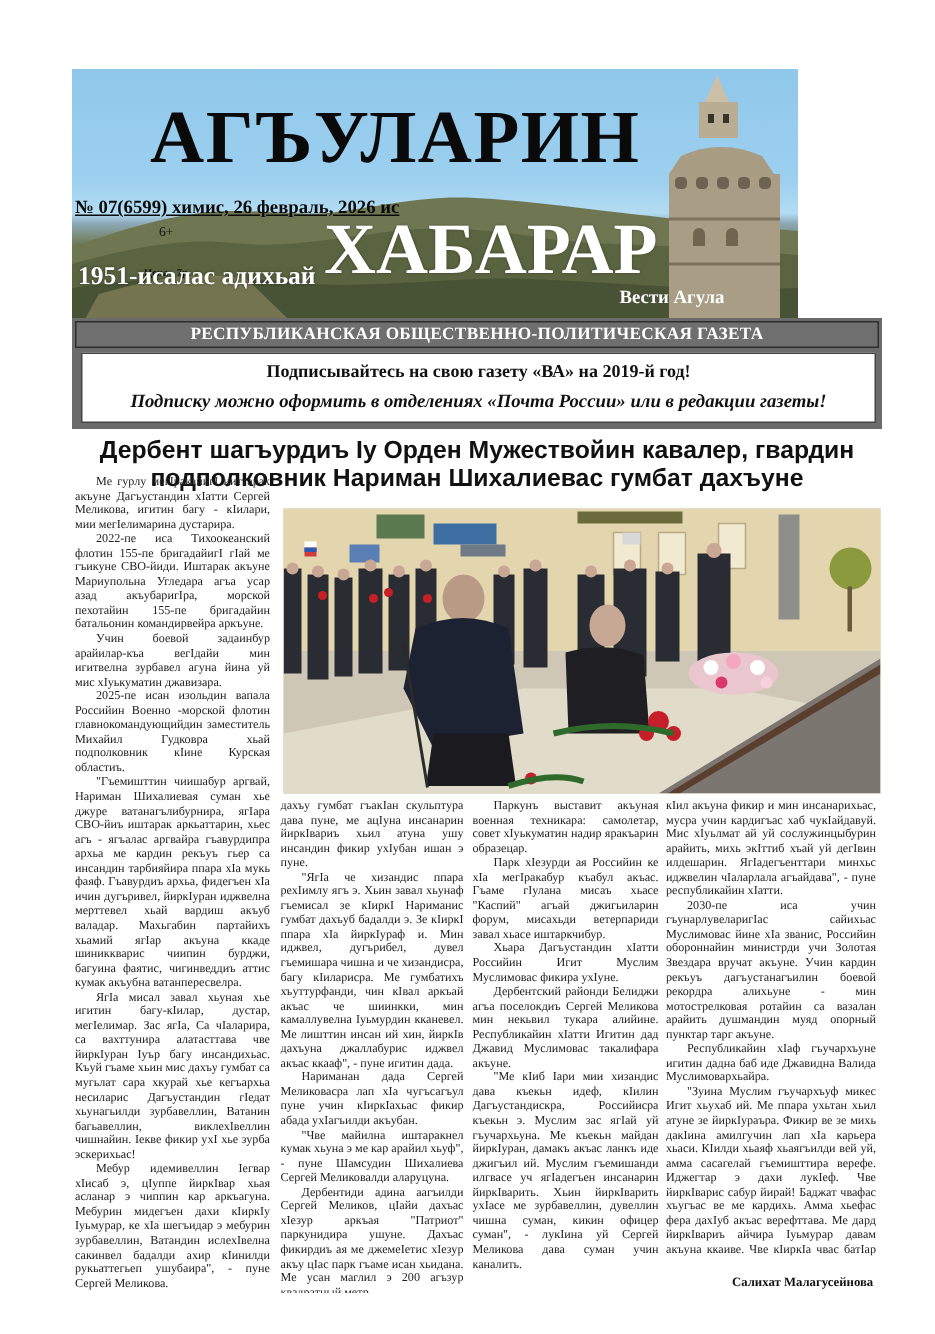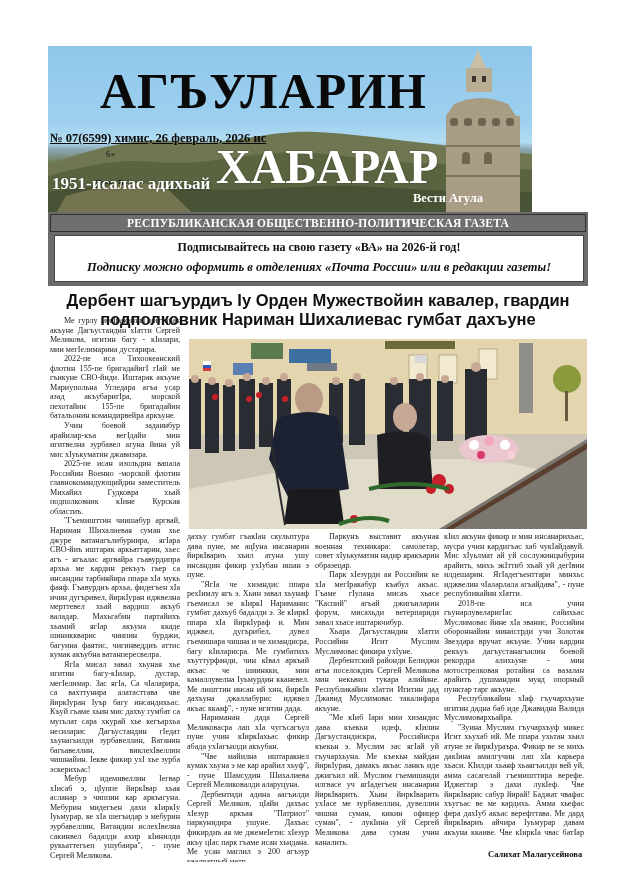--- a/index.html
+++ b/index.html
@@ -130,21 +130,21 @@
   <div class="age">6+</div>
   <div class="price">Цена - 7р.</div>
   <div class="since">1951-исалас адихьай</div>
   <div class="title-bottom">ХАБАРАР</div>
   <div class="subtitle-ru">Вести Агула</div>
 </div>
 
 <div class="banner-wrap">
   <div class="banner-top">РЕСПУБЛИКАНСКАЯ ОБЩЕСТВЕННО-ПОЛИТИЧЕСКАЯ ГАЗЕТА</div>
   <div class="banner-body">
-    <div class="banner-line1">Подписывайтесь на свою газету «ВА» на 2026-й год!</div>
+    <div class="banner-line1">Подписывайтесь на свою газету «ВА» на 2019-й год!</div>
     <div class="banner-line2">Подписку можно оформить в отделениях «Почта России» или в редакции газеты!</div>
   </div>
 </div>
 
 <h1 class="headline">Дербент шагъурдиъ Іу Орден Мужествойин кавалер, гвардин подполковник Нариман Шихалиевас гумбат дахъуне</h1>
 
 <div class="photo">
   <svg width="398" height="190" viewBox="0 0 398 190">
     <rect x="0" y="0" width="398" height="190" fill="#d9cfb3"></rect>
 
@@ -260,18 +260,18 @@
   <p>Паркунъ выставит акъуная военная техникара: самолетар, совет хІуькуматин надир яракъарин образецар.</p>
   <p>Парк хІезурди ая Российин ке хІа мегІракабур къабул акъас. Гъаме гІулана мисаъ хьасе "Каспий" агъай джигьиларин форум, мисахьди ветерпариди завал хьасе иштаркчибур.</p>
   <p>Хьара Дагъустандин хІатти Российин Игит Муслим Муслимовас фикира ухІуне.</p>
   <p>Дербентский районди Белиджи агъа поселокдиъ Сергей Меликова мин некьвил тукара алийине. Республикайин хІатти Игитин дад Джавид Муслимовас такалифара акъуне.</p>
   <p>"Ме кІиб Іари мии хизандис дава къекьн идеф, кІилин Дагъустандискра, Российисра къекьн э. Муслим зас ягІай уй гъучархьуна. Ме къекьн майдан йиркІуран, дамакъ акъас ланкъ иде джигъил ий. Муслим гъемишанди илгвасе уч ягІадегъен инсанарин йиркІварить. Хьин йиркІварить ухІасе ме зурбавеллин, дувеллин чишна суман, кикин офицер суман", - лукІина уй Сергей Меликова дава суман учин каналить.</p>
 
 </div>
 
 <div class="col col4">
   <p style="text-indent:0">кІил акъуна фикир и мин инсанарихьас, мусра учин кардигъас хаб чукІайдавуй. Мис хІуьлмат ай уй сослужинцыбурин арайить, михь экІттиб хъай уй дегІвин илдешарин. ЯгІадегъенттари минхьс иджвелин чІаларлала агъайдава", - пуне республикайин хІатти.</p>
-  <p>2018-пе иса учин гъунарлувеларигІас сайихьас Муслимовас йине хІа званис, Российин обороннайин министрди учи Золотая Звездара вручат акъуне. Учин кардин рекъуъ дагъустанагъилин боевой рекордра алихьуне - мин мотострелковая ротайин са вазалан арайить душмандин муяд опорный пунктар тарг акъуне.</p>
+  <p>2030-пе иса учин гъунарлувеларигІас сайихьас Муслимовас йине хІа званис, Российин обороннайин министрди учи Золотая Звездара вручат акъуне. Учин кардин рекъуъ дагъустанагъилин боевой рекордра алихьуне - мин мотострелковая ротайин са вазалан арайить душмандин муяд опорный пунктар тарг акъуне.</p>
   <p>Республикайин хІаф гъучархъуне игитин дадна баб иде Джавидна Валида Муслимовархьайра.</p>
   <p>"Зуина Муслим гъучархъуф микес Игит хьухаб ий. Ме ппара ухьтан хьил атуне зе йиркІураъра. Фикир ве зе михь дакІина амилгучин лап хІа карьера хьаси. КІилди хьаяф хьаягъилди вей уй, амма сасагелай гъемишттира верефе. Иджегтар э дахи лукІеф. Чве йиркІварис сабур йирай! Баджат чвафас хъугъас ве ме кардихь. Амма хьефас фера дахІуб акъас верефттава. Ме дард йиркІвариъ айчира Іуьмурар давам акъуна ккаиве. Чве кІиркІа чвас батІар шибер атуная мебур бадалди чун цІуппи гъузуна ккаиде", - пуне ахирахьди Сергей Меликова.</p>
 </div>
 
 <div class="author">Салихат Малагусейнова</div>
 
 </body></html>

